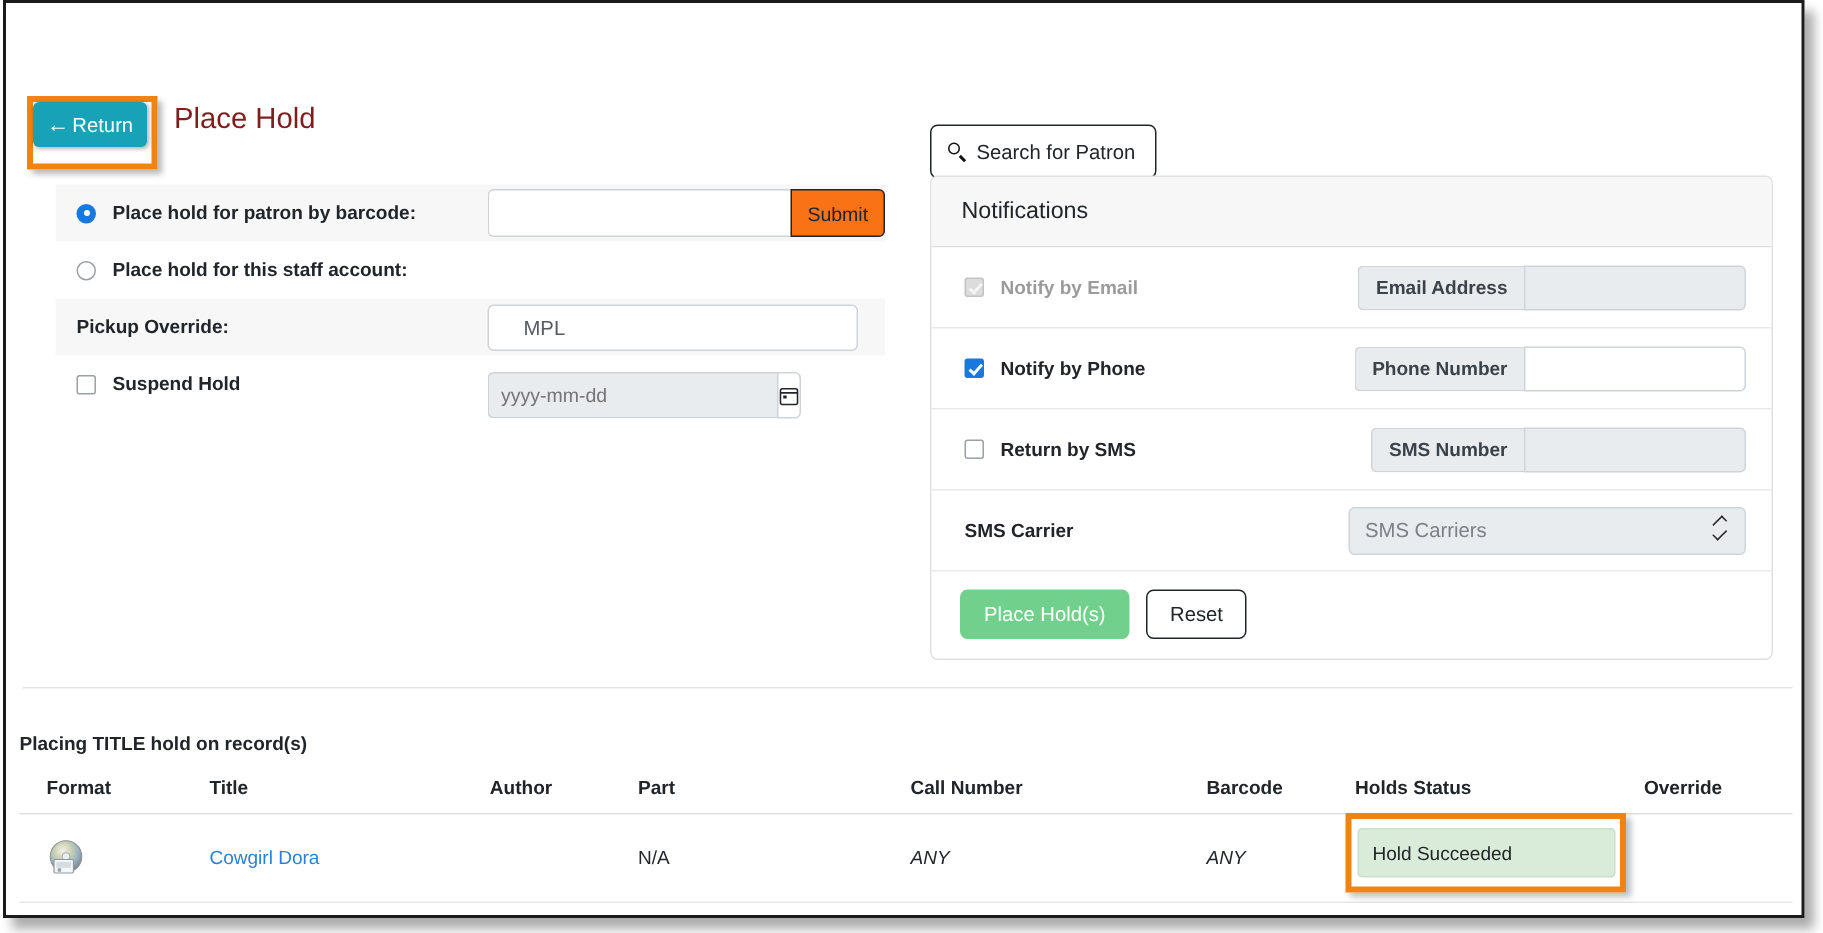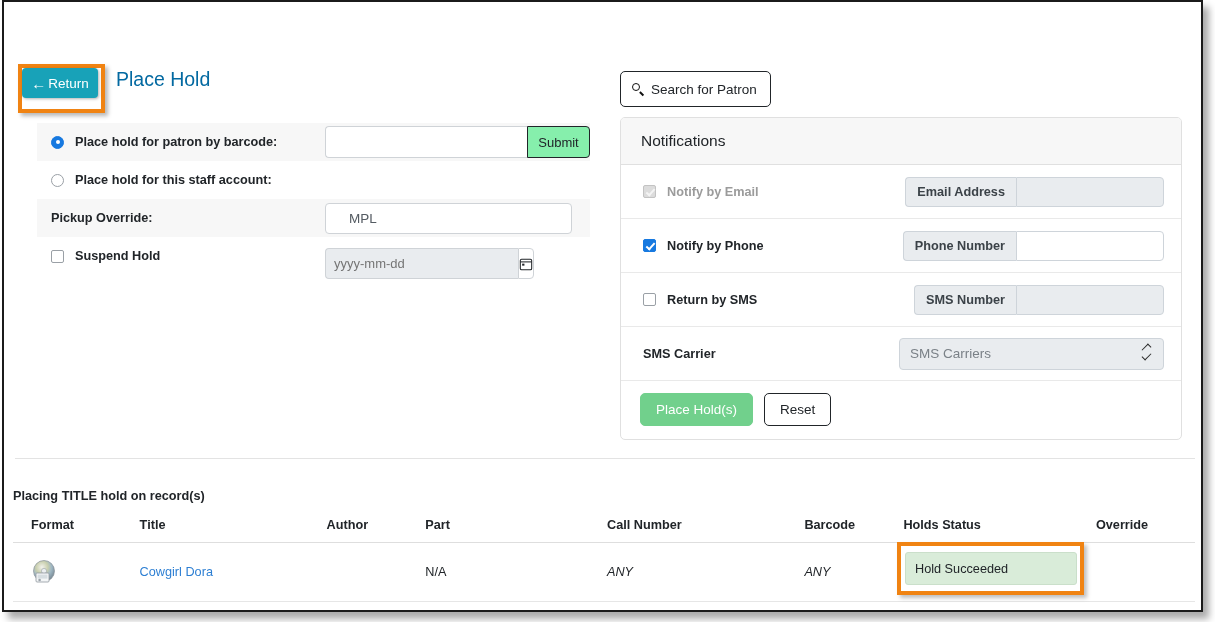--- a/index.html
+++ b/index.html
@@ -106,21 +106,21 @@
   .return-arrow {
     font-size: 15px;
     line-height: 1;
     margin-right: 1px;
   }
   .page-title {
     position: absolute;
     left: 112px;
     top: 66px;
     font-size: 19.5px;
-    color: #0369a1;
+    color: #7f1d1d;
     font-weight: 400;
   }
 
   
   .left-form {
     position: absolute;
     left: 33px;
     top: 121px;
     width: 553px;
   }
@@ -211,21 +211,21 @@
     background: #fff;
     font-family: "Liberation Sans", sans-serif;
     font-size: 13px;
     padding: 0 8px;
     box-sizing: border-box;
     color: #333;
     outline: none;
   }
   .submit-btn {
     width: 63px;
-    background: #86efac;
+    background: #f97316;
     border: 1px solid #212529;
     border-radius: 0 4px 4px 0;
     font-family: "Liberation Sans", sans-serif;
     font-size: 13px;
     color: #212529;
     cursor: pointer;
     padding: 0;
   }
 
   .staff-account-value {
@@ -285,21 +285,21 @@
     display: flex;
     align-items: center;
     justify-content: center;
     padding: 0;
   }
 
   
   .search-patron-btn {
     position: absolute;
     left: 616px;
-    top: 69px;
+    top: 81px;
     height: 36px;
     padding: 0 13px 0 11px;
     background: #ffffff;
     border: 1px solid #212529;
     border-radius: 5px;
     font-family: "Liberation Sans", sans-serif;
     font-size: 13.5px;
     color: #212529;
     display: flex;
     align-items: center;

